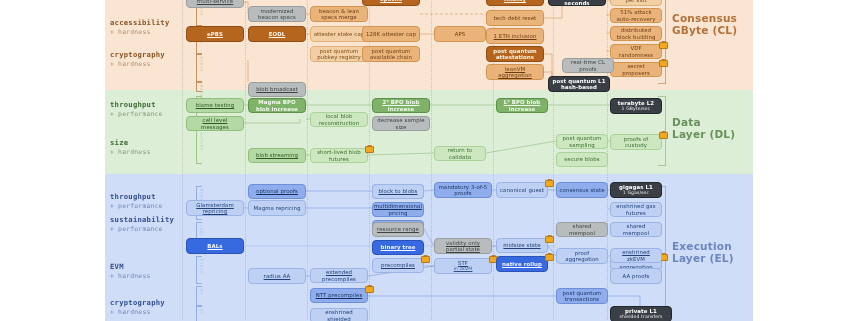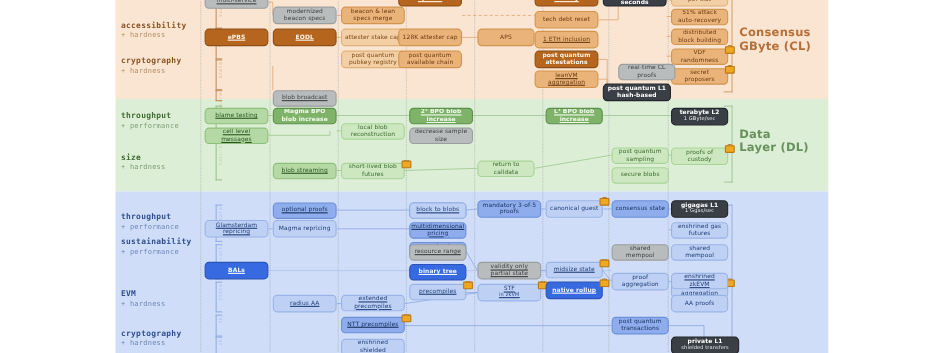--- a/index.html
+++ b/index.html
@@ -10,21 +10,21 @@
 
   
   .band{position:absolute;left:105px;width:648px;}
   #band-cl{top:-58px;height:148px;background:#fae5d2;}
   #band-dl{top:90px;height:84px;background:#ddeed7;}
   #band-el{top:174px;height:150px;background:#cfddf8;}
 
   
   .layer-title{position:absolute;font-weight:bold;font-size:10.5px;line-height:12px;
                letter-spacing:.2px;}
-  #t-cl{left:672px;top:12px;color:#b5703a;margin-top:12px;}
+  #t-cl{left:672px;top:12px;color:#b5703a;}
   #t-dl{left:672px;top:116px;color:#68915c;}
   #t-el{left:672px;top:240px;color:#6d86bf;}
 
   
   .brace{position:absolute;border-right:1px solid rgba(120,120,120,.45);
          border-top:1px solid rgba(120,120,120,.45);
          border-bottom:1px solid rgba(120,120,120,.45);width:7px;}
   #br-cl{left:658px;top:-30px;height:112px;border-color:#d2a578;}
   #br-dl{left:658px;top:96px;height:68px;border-color:#a9c79c;}
   #br-el{left:658px;top:186px;height:122px;border-color:#9fb3dd;}
@@ -165,20 +165,24 @@
   <div class="brace" id="br-el"></div>
 
   <div class="layer-title" id="t-cl">
     <span>Consensus</span><br>
     <span>GByte (CL)</span>
   </div>
   <div class="layer-title" id="t-dl">
     <span>Data</span><br>
     <span>Layer (DL)</span>
   </div>
+  <div class="layer-title" id="t-el">
+    <span>Execution</span><br>
+    <span>Layer (EL)</span>
+  </div>
 
   <div class="cat cl-txt" style="left:110px;top:18px;">
     <span class="c1">accessibility</span>
     <span class="c2">+ hardness</span>
   </div>
   <div class="cat cl-txt" style="left:110px;top:50px;">
     <span class="c1">cryptography</span>
     <span class="c2">+ hardness</span>
   </div>
   <div class="cat dl-txt" style="left:110px;top:100px;">

